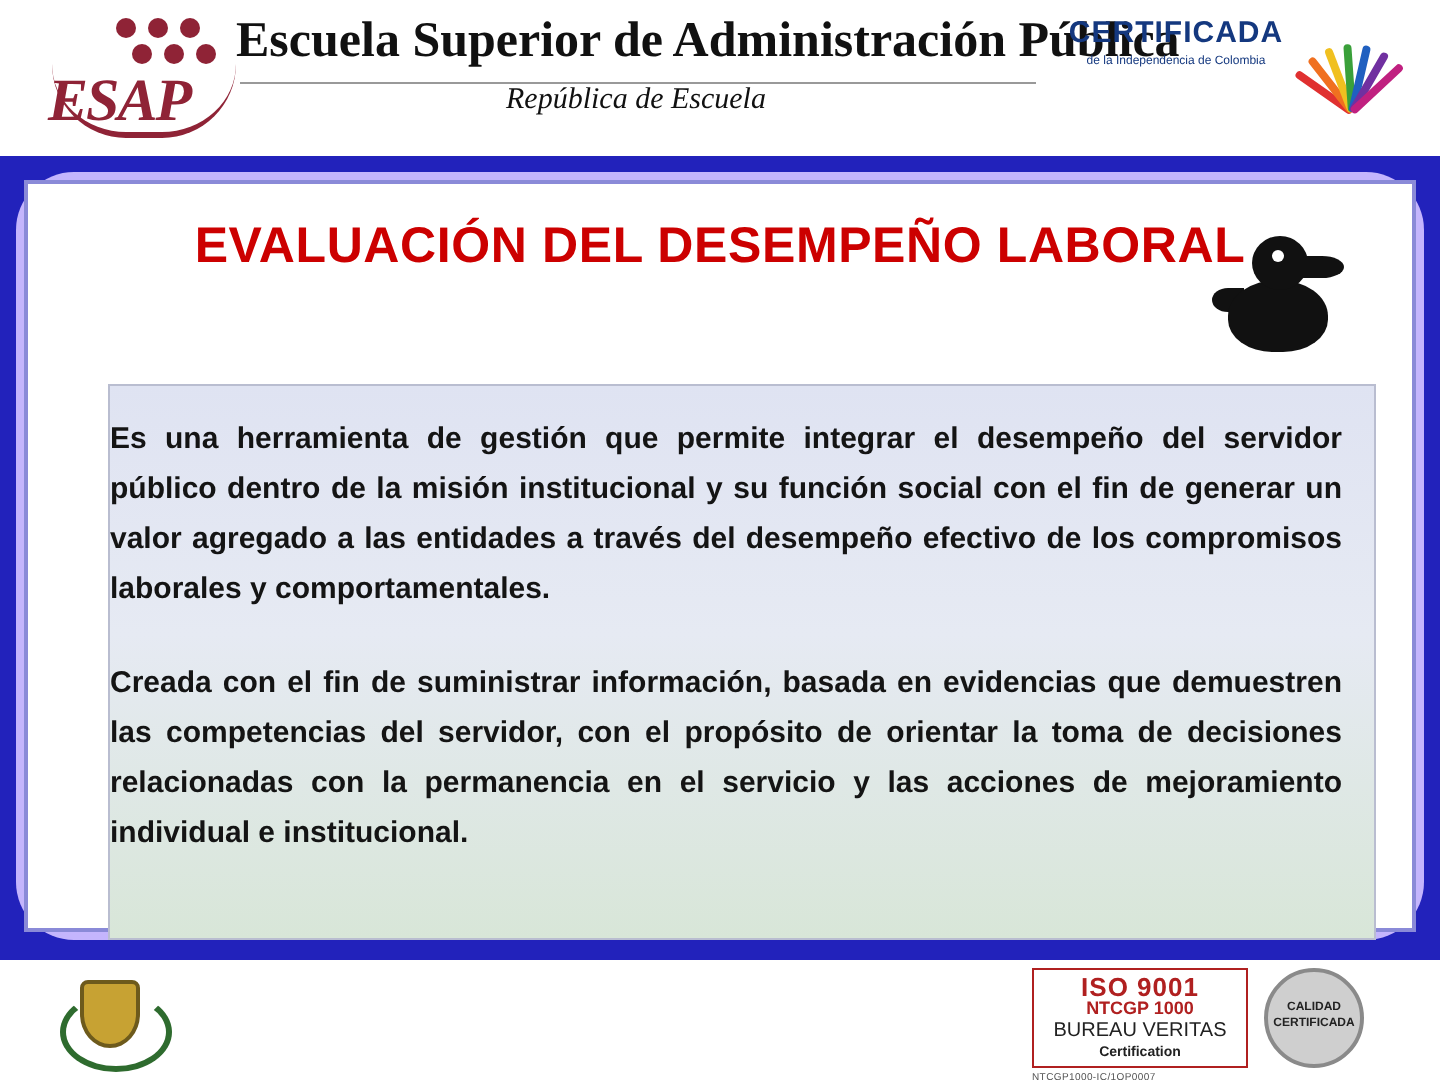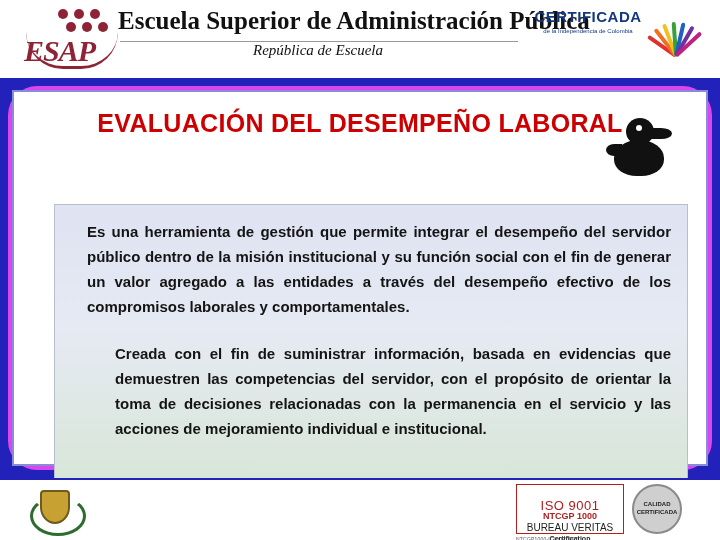--- a/index.html
+++ b/index.html
@@ -168,21 +168,21 @@
     width: 720px;
     height: 400px;
     background: #2222bb;
     box-sizing: border-box;
     padding: 8px;
   }
   .frame-inner {
     position: relative;
     width: 100%;
     height: 100%;
-    background: #d946ef;
+    background: #c4b5fd;
     box-sizing: border-box;
     padding: 4px;
     border-radius: 29px;
   }
   .frame-inner-2 {
     position: relative;
     width: 100%;
     height: 100%;
     border: 2px solid #8a8ad8;
     box-sizing: border-box;
@@ -253,39 +253,38 @@
     width: 16px;
     height: 12px;
     background: #111111;
     border-radius: 60% 0 0 60%;
   }
 
   
   .text-panel {
     position: absolute;
     left: 40px;
-    top: 112px;
+    top: 100px;
     width: 634px;
     height: 278px;
     background: linear-gradient(to bottom, #dfe3f2 0%, #e6eaf3 45%, #d8e6d8 100%);
     border: 1px solid #b9bdd0;
     box-sizing: border-box;
-    padding: 14px 16px 10px 32px;
+    padding: 14px 16px 10px 0;
   }
   .para {
     font-size: 15px;
     font-weight: bold;
     color: #141414;
     line-height: 25px;
     text-align: justify;
     margin: 0;
   }
   .para + .para {
     margin-top: 22px;
-    margin-left: 28px;
   }
 
   
   .footer {
     position: absolute;
     left: 0;
     top: 478px;
     width: 720px;
     height: 62px;
     background: #ffffff;
@@ -344,23 +343,22 @@
     box-sizing: border-box;
     text-align: center;
     color: #b02020;
     font-size: 9px;
     font-weight: bold;
     line-height: 11px;
     padding-top: 3px;
   }
   .cert-box .iso {
     font-size: 13px;
-    font-weight: normal;
+    font-weight: bold;
     letter-spacing: 0.5px;
-    margin-top: 12px;
   }
   .cert-box .bv {
     font-size: 10px;
     color: #222222;
     font-weight: normal;
   }
   .cert-box .cc {
     font-size: 7px;
     color: #222222;
   }

